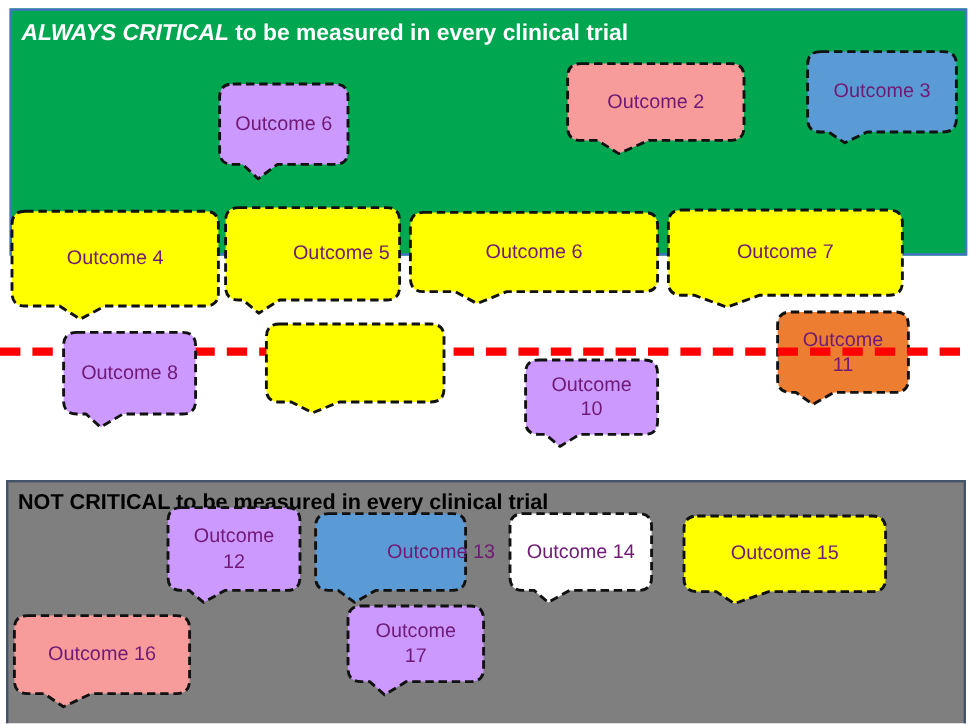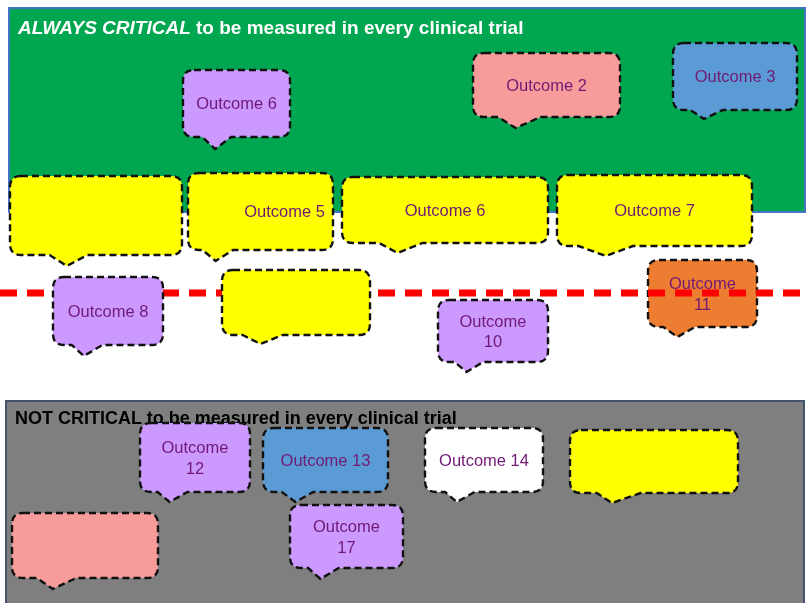--- a/index.html
+++ b/index.html
@@ -56,20 +56,21 @@
       <div class="bubble" style="left: 670px; top: 40px; z-index: 4;">
         <svg width="130" height="82">
           <path d="M14,3 H116 Q127,3 127,14 V59 Q127,70 116,70 H52.6 L34,79 L20.4,70 H14 Q3,70 3,59 V14 Q3,3 14,3 Z" fill="#5B9BD5" stroke="#111111" stroke-width="2.4" stroke-dasharray="7 4" stroke-linejoin="round"></path>
         </svg>
         <div class="bubble-label" style="left:3px;top:3px;width:124px;height:67px;">Outcome 3</div>
       </div>
       <div class="bubble" style="left: 7px; top: 173px; z-index: 4;">
         <svg width="178" height="96">
           <path d="M14,3 H164 Q175,3 175,14 V71 Q175,82 164,82 H80.4 L59.8,93 L42.6,82 H14 Q3,82 3,71 V14 Q3,3 14,3 Z" fill="#FFFF00" stroke="#111111" stroke-width="2.4" stroke-dasharray="7 4" stroke-linejoin="round"></path>
         </svg>
+        <div class="bubble-label" style="left:3px;top:3px;width:172px;height:79px;">Outcome 4</div>
       </div>
       <div class="bubble" style="left: 185px; top: 170px; z-index: 4;">
         <svg width="151" height="94">
           <path d="M14,3 H137 Q148,3 148,14 V69 Q148,80 137,80 H48 L30.6,91 L17.5,80 H14 Q3,80 3,69 V14 Q3,3 14,3 Z" fill="#FFFF00" stroke="#111111" stroke-width="2.4" stroke-dasharray="7 4" stroke-linejoin="round"></path>
         </svg>
         <div class="bubble-label" style="left:3px;top:3px;width:145px;height:77px;padding-left:24px;">Outcome 5</div>
       </div>
       <div class="bubble" style="left: 339px; top: 174px; z-index: 4;">
         <svg width="212" height="82">
           <path d="M14,3 H198 Q209,3 209,14 V58 Q209,69 198,69 H83.3 L58.6,79 L40.1,69 H14 Q3,69 3,58 V14 Q3,3 14,3 Z" fill="#FFFF00" stroke="#111111" stroke-width="2.4" stroke-dasharray="7 4" stroke-linejoin="round"></path>
@@ -111,37 +112,39 @@
         <svg width="116" height="85">
           <path d="M14,3 H102 Q113,3 113,14 V61 Q113,72 102,72 H50.3 L32.7,82 L20.6,72 H14 Q3,72 3,61 V14 Q3,3 14,3 Z" fill="#CC99FF" stroke="#111111" stroke-width="2.4" stroke-dasharray="7 4" stroke-linejoin="round"></path>
         </svg>
         <div class="bubble-label" style="left:3px;top:3px;width:110px;height:69px;">Outcome
 12</div>
       </div>
       <div class="bubble" style="left: 260px; top: 425px; z-index: 4;">
         <svg width="131" height="80">
           <path d="M14,3 H117 Q128,3 128,14 V56 Q128,67 117,67 H53 L35.5,77 L21.8,67 H14 Q3,67 3,56 V14 Q3,3 14,3 Z" fill="#5B9BD5" stroke="#111111" stroke-width="2.4" stroke-dasharray="7 4" stroke-linejoin="round"></path>
         </svg>
-        <div class="bubble-label" style="left:3px;top:3px;width:125px;height:64px;">Outcome 13</div>
+        <div class="bubble-label" style="left:3px;top:3px;width:125px;height:64px;padding-left:42px;">Outcome 13</div>
       </div>
       <div class="bubble" style="left: 422px; top: 425px; z-index: 4;">
         <svg width="124" height="80">
           <path d="M14,3 H110 Q121,3 121,14 V56 Q121,67 110,67 H52.6 L34.9,77 L23.1,67 H14 Q3,67 3,56 V14 Q3,3 14,3 Z" fill="#FFFFFF" stroke="#111111" stroke-width="2.4" stroke-dasharray="7 4" stroke-linejoin="round"></path>
         </svg>
         <div class="bubble-label" style="left:3px;top:3px;width:118px;height:64px;">Outcome 14</div>
       </div>
       <div class="bubble" style="left: 567px; top: 427px; z-index: 4;">
         <svg width="174" height="79">
           <path d="M14,3 H160 Q171,3 171,14 V55 Q171,66 160,66 H73.6 L45,76 L29.9,66 H14 Q3,66 3,55 V14 Q3,3 14,3 Z" fill="#FFFF00" stroke="#111111" stroke-width="2.4" stroke-dasharray="7 4" stroke-linejoin="round"></path>
         </svg>
+        <div class="bubble-label" style="left:3px;top:3px;width:168px;height:63px;">Outcome 15</div>
       </div>
       <div class="bubble" style="left: 9px; top: 510px; z-index: 5;">
         <svg width="152" height="82">
           <path d="M14,3 H138 Q149,3 149,14 V57 Q149,68 138,68 H67.2 L43.9,79 L27.8,68 H14 Q3,68 3,57 V14 Q3,3 14,3 Z" fill="#F79B9B" stroke="#111111" stroke-width="2.4" stroke-dasharray="7 4" stroke-linejoin="round"></path>
         </svg>
+        <div class="bubble-label" style="left:3px;top:3px;width:146px;height:65px;">Outcome 16</div>
       </div>
       <div class="bubble" style="left: 287px; top: 502px; z-index: 5;">
         <svg width="119" height="80">
           <path d="M14,3 H105 Q116,3 116,14 V55 Q116,66 105,66 H51.6 L33.5,77 L21.1,66 H14 Q3,66 3,55 V14 Q3,3 14,3 Z" fill="#CC99FF" stroke="#111111" stroke-width="2.4" stroke-dasharray="7 4" stroke-linejoin="round"></path>
         </svg>
         <div class="bubble-label" style="left:3px;top:3px;width:113px;height:63px;">Outcome
 17</div>
       </div>
     </div>
 

